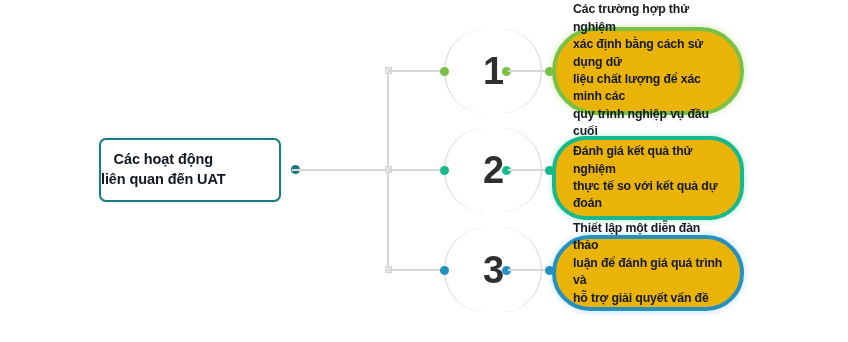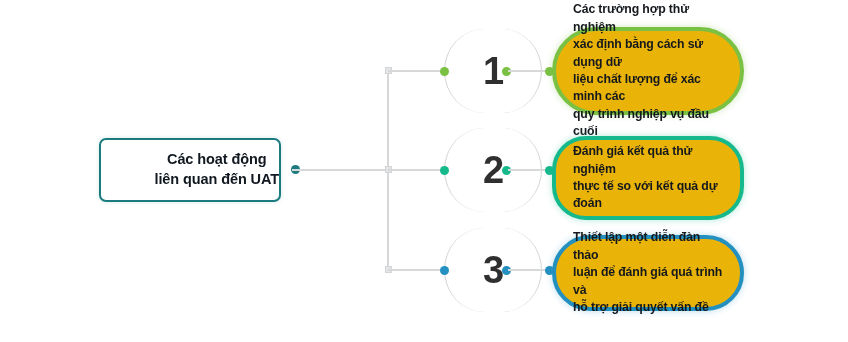--- a/index.html
+++ b/index.html
@@ -24,21 +24,21 @@
     left: 99px;
     top: 138px;
     width: 182px;
     height: 64px;
     box-sizing: border-box;
     border: 2px solid #1b7b7f;
     border-radius: 7px;
     background: #ffffff;
     display: flex;
     align-items: center;
-    justify-content: flex-end;
+    justify-content: flex-start;
     box-shadow: 0 0 4px rgba(27,123,127,0.18);
   }
   .root-label {
     font-size: 14.5px;
     font-weight: bold;
     color: #111820;
     line-height: 1.35;
     text-align: center;
     white-space: pre-line;
     letter-spacing: -0.1px;
@@ -190,20 +190,21 @@
     border-radius: 34px;
     box-shadow: 0 0 7px rgba(22,185,139,0.32);
   }
   .pill-3 {
     left: 552px; top: 235px;
     width: 192px; height: 76px;
     border-width: 4px;
     border-color: #2390c0;
     border-radius: 38px;
     box-shadow: 0 0 7px rgba(35,144,192,0.32);
+    align-items: flex-end;
   }
 </style>
 </head>
 <body>
 
 <div id="canvas">
 
   <div class="root-node">
     <div class="root-label">Các hoạt động
 liên quan đến UAT</div>

